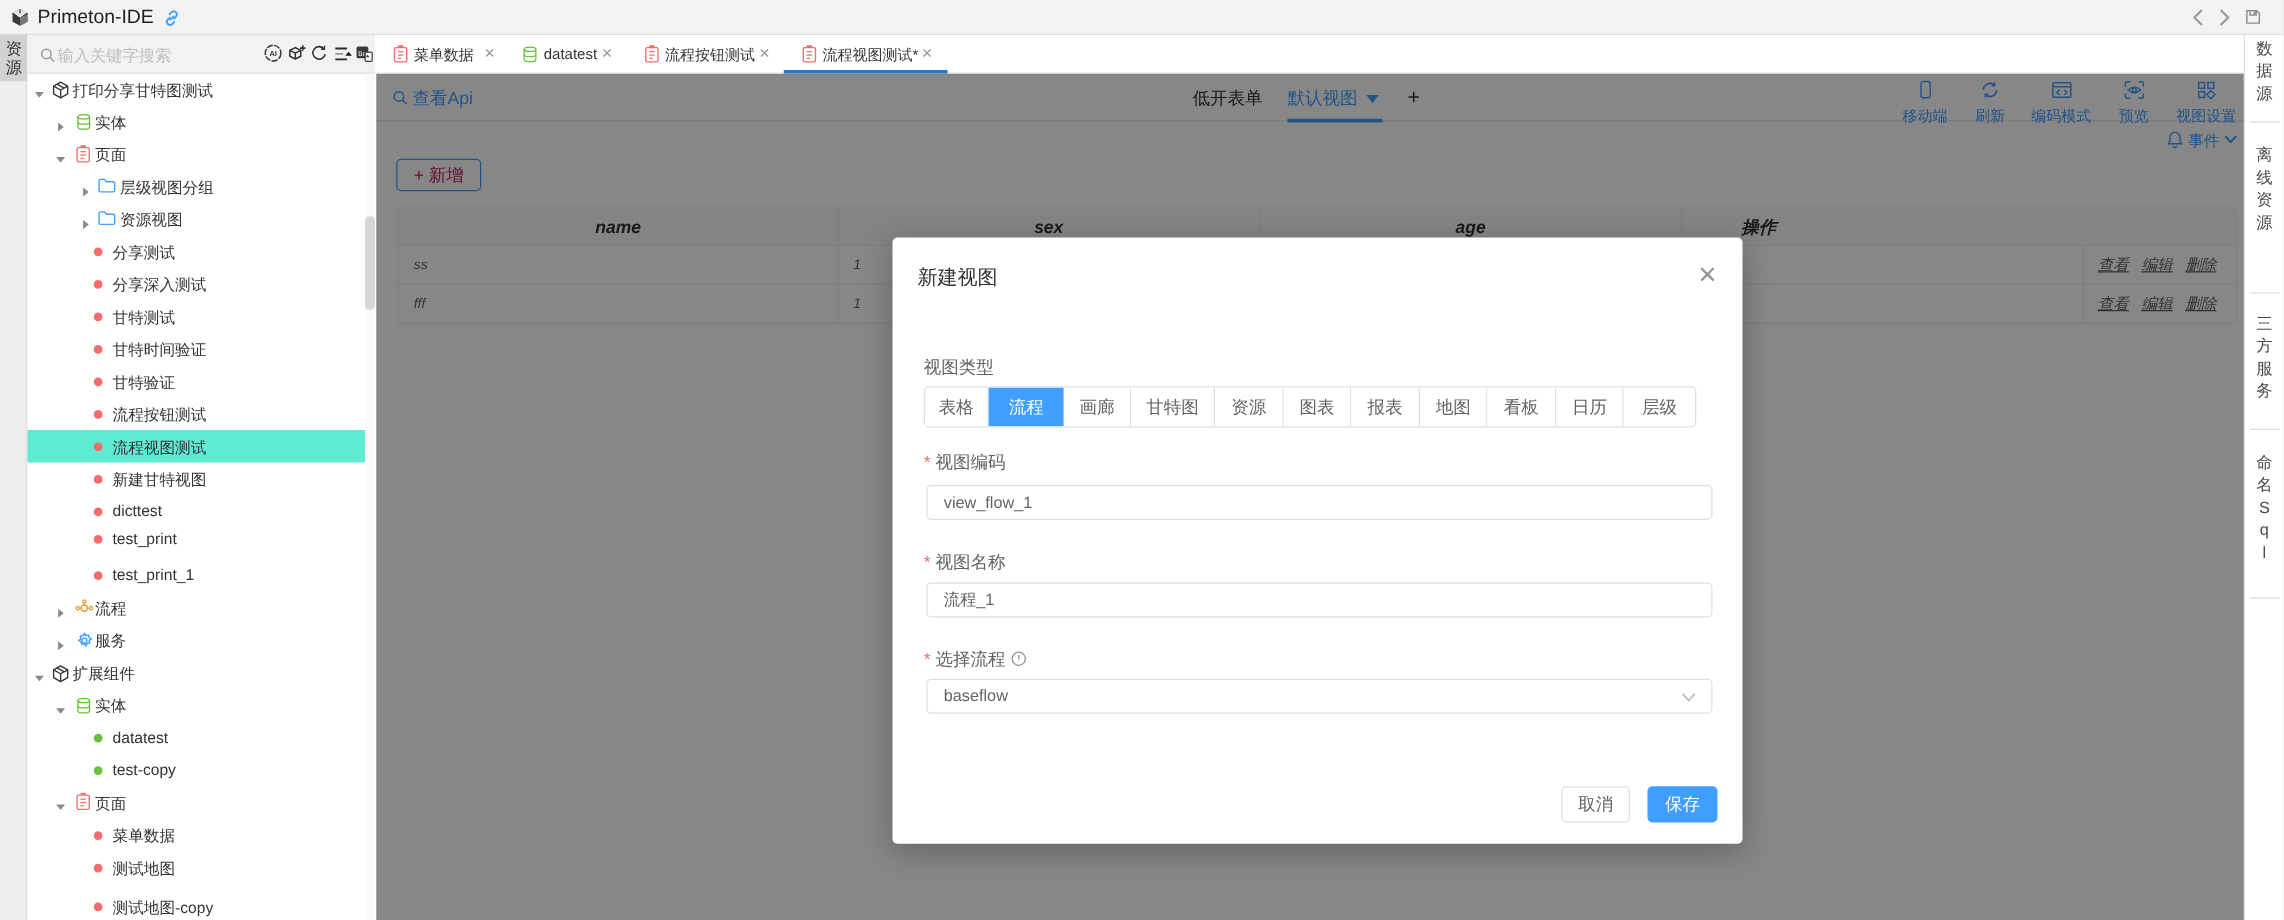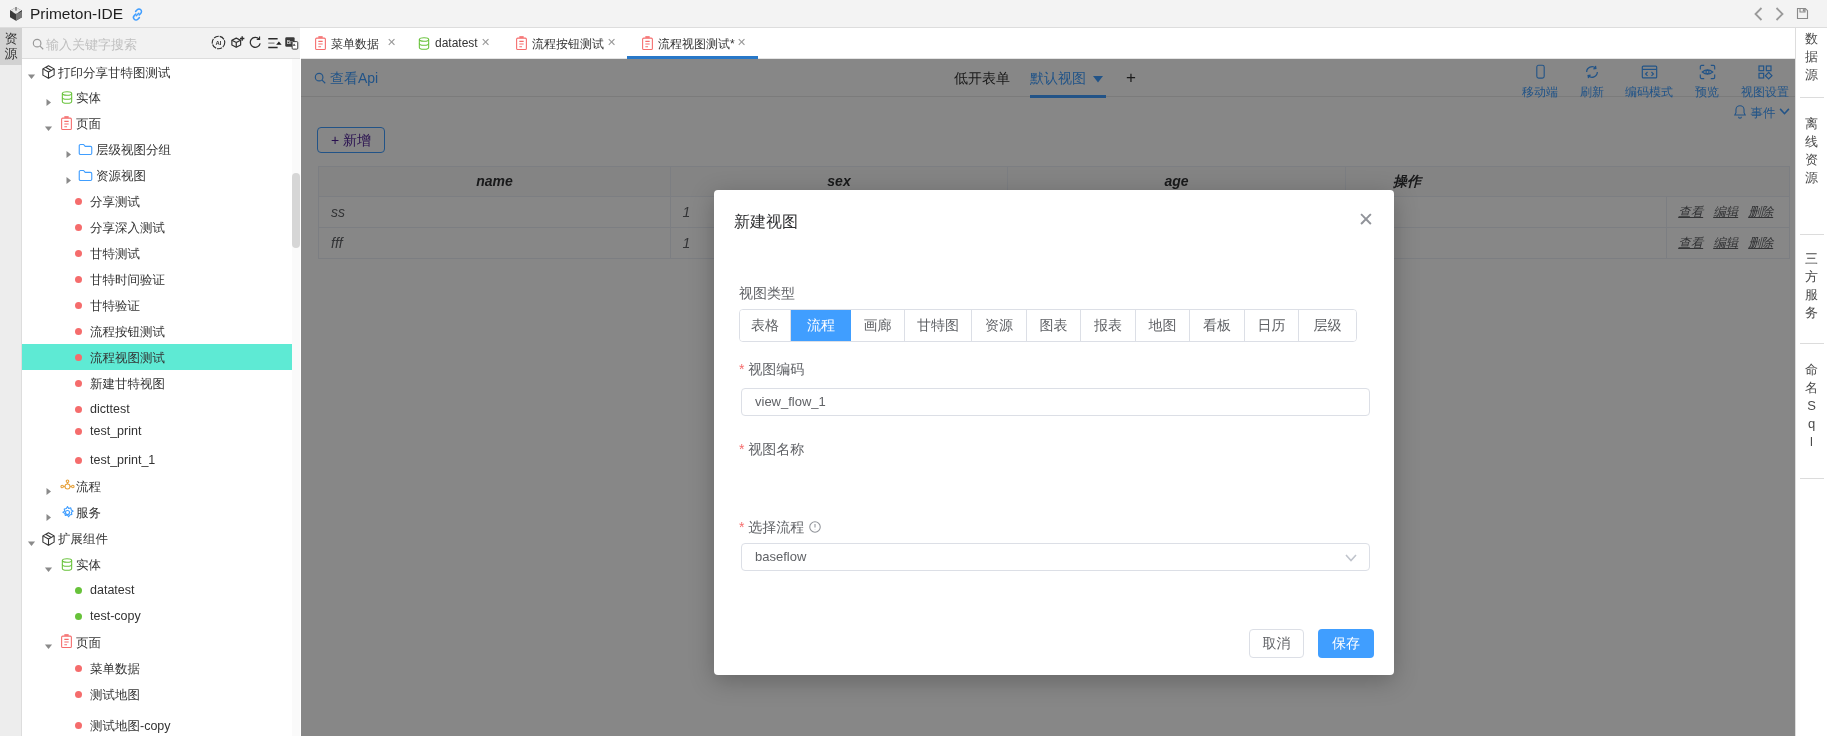--- a/index.html
+++ b/index.html
@@ -31,27 +31,27 @@
 .rlab {position:absolute;left:0;width:31px;text-align:center;font-size:13px;color:#4a4a4a;line-height:18px;}
 .rdiv {position:absolute;left:4px;width:24px;height:1px;background:#dcdcdc;}
 
 #content {position:absolute;left:301px;top:59px;width:1494px;height:677px;background:#fff;}
 #toolbar {position:absolute;left:0;top:0;width:1494px;height:38px;border-bottom:1px solid #e8e8e8;}
 .blue {color:#409eff;}
 #vul {position:absolute;left:729px;top:36px;width:76px;height:3px;background:#409eff;}
 .icol {position:absolute;top:5px;width:56px;text-align:center;color:#409eff;}
 .icol .lbl {display:block;font-size:12px;line-height:12px;margin-top:2px;white-space:nowrap;}
 #evt {position:absolute;right:5px;top:45px;color:#409eff;font-size:12.5px;}
-#addbtn {position:absolute;left:16px;top:68px;width:68px;height:26px;border:1px solid #409eff;border-radius:4px;color:#4c1d95;font-size:14px;text-align:center;line-height:24px;}
+#addbtn {position:absolute;left:16px;top:68px;width:68px;height:26px;border:1px solid #409eff;border-radius:4px;color:#be185d;font-size:14px;text-align:center;line-height:24px;}
 
 #tbl {position:absolute;left:17px;top:107px;width:1472px;border:1px solid #ebeef5;border-bottom:none;font-style:italic;}
 .thr {display:flex;height:30px;background:#fafafa;border-bottom:1px solid #ebeef5;}
 .thr div {font-weight:bold;font-size:14px;color:#303133;text-align:center;line-height:29px;border-right:1px solid #ebeef5;}
 .tdr {display:flex;height:31px;background:#fff;border-bottom:1px solid #ebeef5;}
-.tdr div {font-size:14px;color:#606266;line-height:30px;padding-left:12px;border-right:1px solid #ebeef5;}
+.tdr div {font-size:11px;color:#606266;line-height:30px;padding-left:12px;border-right:1px solid #ebeef5;}
 .c1 {width:352px;} .c2 {width:337px;} .c3 {width:338px;} .c4 {width:323px;} .c5 {width:122px;border-right:none!important;}
 .ops {color:#409eff;padding-left:11px!important;font-size:12.5px!important;}
 .ops span {text-decoration:underline;margin-right:10px;}
 
 #overlay {position:absolute;left:301px;top:59px;width:1494px;height:677px;background:rgba(0,0,0,0.47);}
 
 #modal {position:absolute;left:714px;top:190px;width:680px;height:485px;background:#fff;border-radius:4px;box-shadow:0 6px 24px rgba(0,0,0,0.25);}
 #modal .mtitle {position:absolute;left:20px;top:22px;font-size:16px;color:#303133;}
 .mlabel {position:absolute;left:25px;font-size:14px;color:#606266;}
 .req:before {content:"* ";color:#f56c6c;}
@@ -452,20 +452,21 @@
       <div class="seg" style="width:54px">图表</div>
       <div class="seg" style="width:55px">报表</div>
       <div class="seg" style="width:54px">地图</div>
       <div class="seg" style="width:55px">看板</div>
       <div class="seg" style="width:54px">日历</div>
       <div class="seg" style="width:57px">层级</div>
     </div>
   <div class="mlabel req" style="top:171px">视图编码</div>
   <div class="minput" style="top:198px">view_flow_1</div>
   <div class="mlabel req" style="top:251px">视图名称</div>
+  <div class="minput" style="top:276px">流程_1</div>
   <div class="mlabel req" style="top:329px">选择流程 <svg style="vertical-align:-2px" width="14" height="14" viewBox="0 0 24 24" fill="none" stroke="#909399" stroke-width="1.8">
         <circle cx="12" cy="12" r="9"></circle>
         <path d="M12 7 v6 M12 16.2 v.5"></path>
       </svg></div>
   <div class="minput" style="top:353px">baseflow
     <svg style="position:absolute;right:12px;top:10px" width="12" height="8" viewBox="0 0 12 8" fill="none" stroke="#c0c4cc" stroke-width="1.6">
         <path d="M1 1 L6 6.5 L11 1"></path>
       </svg>
   </div>
   <div id="mcancel">取消</div>

